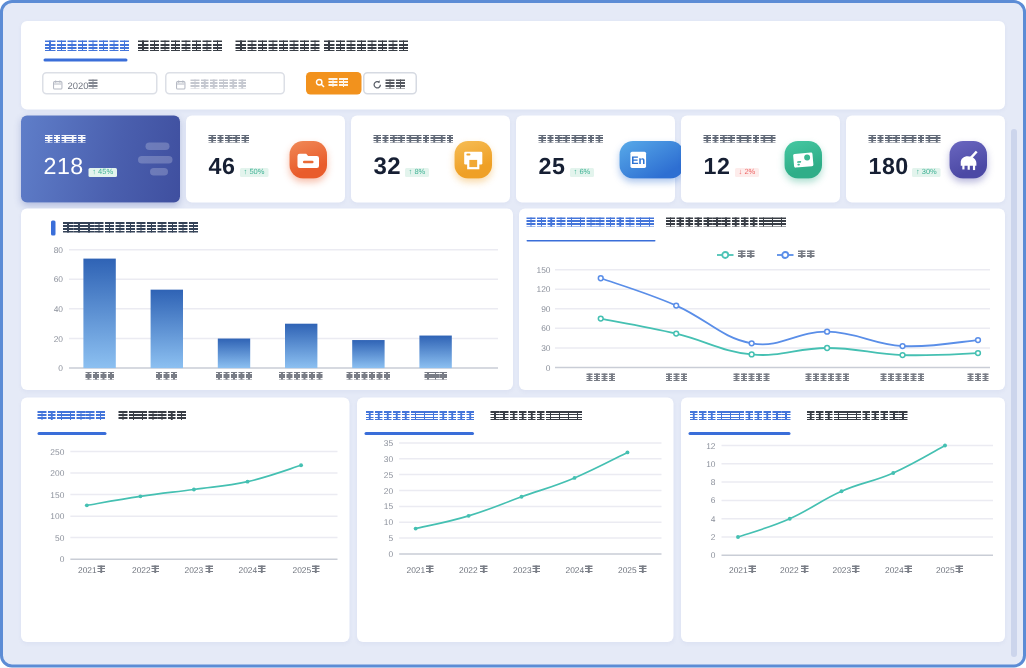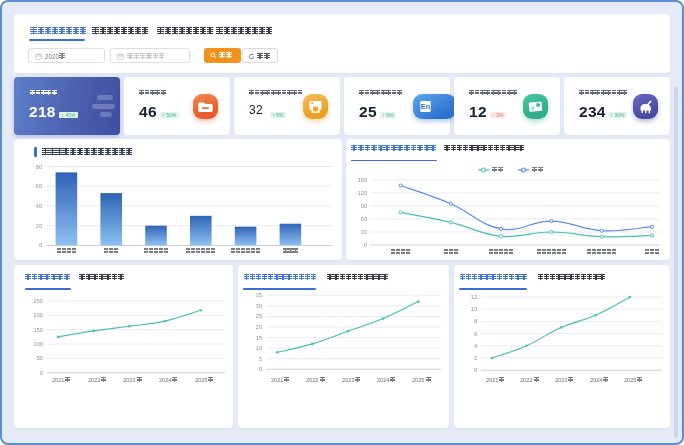--- a/index.html
+++ b/index.html
@@ -56,35 +56,35 @@
     </svg>
 <span class="row" style="position:absolute;left:14px;top:4px;font-size:6.6px;color:#43474e"><i class="g"></i><i class="g"></i></span>
   </div>
 <div class="abs" style="left:14px;top:77px;width:106px;height:58px;border-radius:4px;
  background:linear-gradient(100deg,#5f7ec9 0%,#4a5fae 60%,#3f4f9f 100%);box-shadow:0 2px 5px rgba(70,90,170,.3)">
  <div class="abs" style="left:83px;top:18px;width:16px;height:5px;background:rgba(255,255,255,.22);border-radius:2.5px"></div>
  <div class="abs" style="left:78px;top:26.5px;width:23px;height:5px;background:rgba(255,255,255,.22);border-radius:2.5px"></div>
  <div class="abs" style="left:86px;top:35px;width:12px;height:5px;background:rgba(255,255,255,.22);border-radius:2.5px"></div>
 </div>
 <div class="abs row b" style="left:30px;top:90px;font-size:5.4px;color:#fff"><i class="g"></i><i class="g"></i><i class="g"></i><i class="g"></i><i class="g"></i></div>
-<div class="abs" style="left:29px;top:103px;font-size:15.5px;font-weight:bold;color:#fff;letter-spacing:.3px">218</div>
+<div class="abs" style="left:29px;top:103px;font-size:15.5px;font-weight:normal;color:#fff;letter-spacing:.3px">218</div>
 <div class="abs row" style="left:59px;top:111.5px;height:6.5px;padding:0 2.5px;background:#e3f4ed;border-radius:1px;font-size:5px;line-height:6.5px;color:#41b396">↑ 45%</div>
 <div class="panel" style="left:124px;top:77px;width:106px;height:58px"></div>
 <div class="abs row b" style="left:139px;top:90px;font-size:5.4px;color:#5b6472"><i class="g"></i><i class="g"></i><i class="g"></i><i class="g"></i><i class="g"></i></div>
 <div class="abs" style="left:139px;top:103px;font-size:15.5px;font-weight:bold;color:#161f33;letter-spacing:.3px">46</div>
 <div class="abs row" style="left:159.9px;top:111.5px;height:6.5px;padding:0 2.5px;background:#e3f4ed;border-radius:1px;font-size:5px;line-height:6.5px;color:#41b396">↑ 50%</div>
 <div class="abs" style="left:193px;top:94px;width:25px;height:25px;border-radius:9px;background:linear-gradient(160deg,#f08a58 0%,#e95c2b 70%);box-shadow:0 2.5px 5px rgba(233,92,43,.38)">
     <svg width="25" height="25" viewBox="0 0 24 24" style="position:absolute;left:0;top:0">
       <path d="M6.5 8.2 h4.2 l1.2 1.4 h5.6 a1.4 1.4 0 0 1 1.4 1.4 v4.8 a1.4 1.4 0 0 1 -1.4 1.4 h-11 a1.4 1.4 0 0 1 -1.4 -1.4 v-6.2 a1.4 1.4 0 0 1 1.4 -1.4 z" fill="#fff"></path>
       <rect x="8.6" y="12.6" width="6.8" height="1.7" rx="0.8" fill="#e96a35"></rect>
     </svg>
   </div>
 <div class="panel" style="left:234px;top:77px;width:106px;height:58px"></div>
 <div class="abs row b" style="left:249px;top:90px;font-size:5.4px;color:#5b6472"><i class="g"></i><i class="g"></i><i class="g"></i><i class="g"></i><i class="g"></i><i class="g"></i><i class="g"></i><i class="g"></i><i class="g"></i><i class="g"></i></div>
-<div class="abs" style="left:249px;top:103px;font-size:12px;font-weight:normal;color:#161f33;letter-spacing:.3px">32</div>
+<div class="abs" style="left:249px;top:103px;font-size:16px;font-weight:bold;color:#161f33;letter-spacing:.3px">32</div>
 <div class="abs row" style="left:269.9px;top:111.5px;height:6.5px;padding:0 2.5px;background:#e3f4ed;border-radius:1px;font-size:5px;line-height:6.5px;color:#41b396">↑ 8%</div>
 <div class="abs" style="left:303px;top:94px;width:25px;height:25px;border-radius:9px;background:linear-gradient(160deg,#f6bd55 0%,#efa026 70%);box-shadow:0 2.5px 5px rgba(239,160,38,.38)">
     <svg width="25" height="25" viewBox="0 0 24 24" style="position:absolute;left:0;top:0">
       <rect x="6.2" y="6.8" width="11.6" height="8.2" rx="0.8" fill="#fff"></rect>
       <rect x="7.6" y="8" width="2.6" height="1.3" rx="0.6" fill="#efa62e"></rect>
       <rect x="8.8" y="11.4" width="6.4" height="6" fill="#f1a833" stroke="#fff" stroke-width="1.4"></rect>
     </svg>
   </div>
 <div class="panel" style="left:344px;top:77px;width:106px;height:58px"></div>
 <div class="abs row b" style="left:359px;top:90px;font-size:5.4px;color:#5b6472"><i class="g"></i><i class="g"></i><i class="g"></i><i class="g"></i><i class="g"></i><i class="g"></i><i class="g"></i><i class="g"></i></div>
@@ -105,21 +105,21 @@
       <g transform="rotate(-5 12 12)">
         <rect x="5.8" y="7.8" width="12.4" height="8.8" rx="1" fill="#fff"></rect>
       <circle cx="14.6" cy="10.8" r="1.9" fill="#3bb892"></circle>
       <rect x="8" y="12.6" width="2.6" height="1.1" rx="0.5" fill="#3bb892"></rect>
       <rect x="8" y="14.3" width="1.6" height="1.1" rx="0.5" fill="#3bb892"></rect>
       </g>
     </svg>
   </div>
 <div class="panel" style="left:564px;top:77px;width:106px;height:58px"></div>
 <div class="abs row b" style="left:579px;top:90px;font-size:5.4px;color:#5b6472"><i class="g"></i><i class="g"></i><i class="g"></i><i class="g"></i><i class="g"></i><i class="g"></i><i class="g"></i><i class="g"></i><i class="g"></i></div>
-<div class="abs" style="left:579px;top:103px;font-size:15.5px;font-weight:bold;color:#161f33;letter-spacing:.3px">234</div>
+<div class="abs" style="left:579px;top:103px;font-size:15.5px;font-weight:bold;color:#161f33;letter-spacing:.3px">180</div>
 <div class="abs row" style="left:608.1px;top:111.5px;height:6.5px;padding:0 2.5px;background:#e3f4ed;border-radius:1px;font-size:5px;line-height:6.5px;color:#41b396">↑ 30%</div>
 <div class="abs" style="left:633px;top:94px;width:25px;height:25px;border-radius:9px;background:linear-gradient(160deg,#6a67c0 0%,#4c49a5 75%);box-shadow:0 2.5px 5px rgba(76,73,165,.38)">
     <svg width="25" height="25" viewBox="0 0 24 24" style="position:absolute;left:0;top:0">
       <path d="M16.8 6.2 l1.2 1 -4.2 4.6 -1.6 -0.6 z" fill="#fff"></path>
       <path d="M7.2 13.5 c0 -2.2 2 -3.8 4.4 -3.8 c3.2 0 5.6 1.8 5.6 4.6 l0 1.5 -10 0 z" fill="#fff"></path>
       <rect x="8.2" y="15.2" width="1.4" height="3" fill="#fff"></rect>
       <rect x="11.6" y="15.4" width="1.4" height="3" fill="#fff"></rect>
       <rect x="15" y="15.2" width="1.4" height="3.4" fill="#fff"></rect>
     </svg>
   </div>

